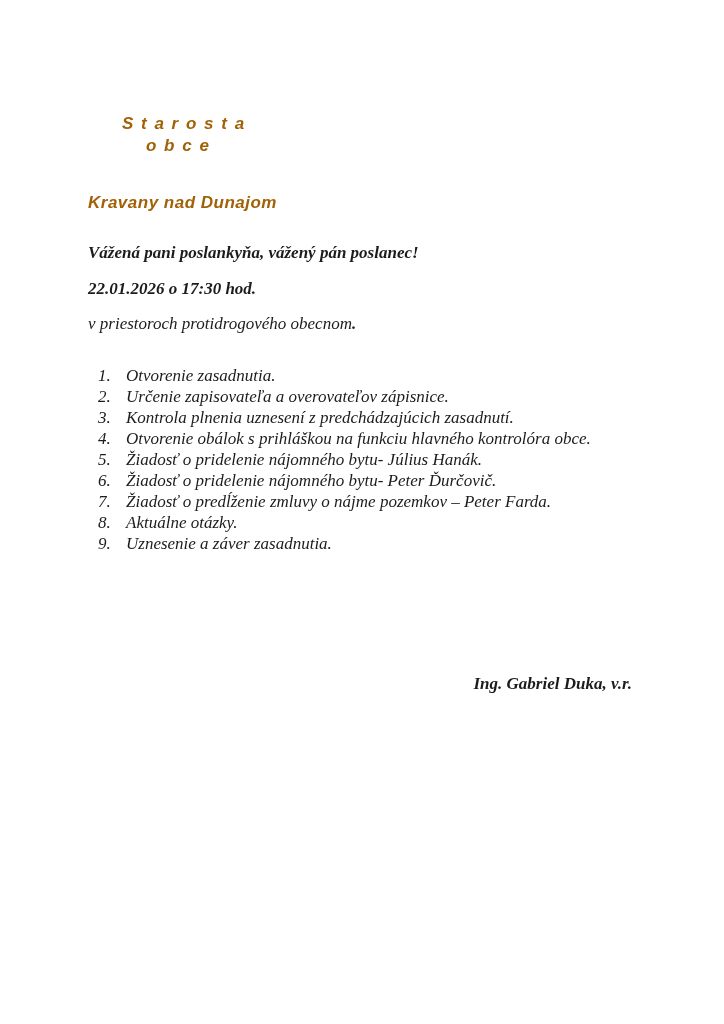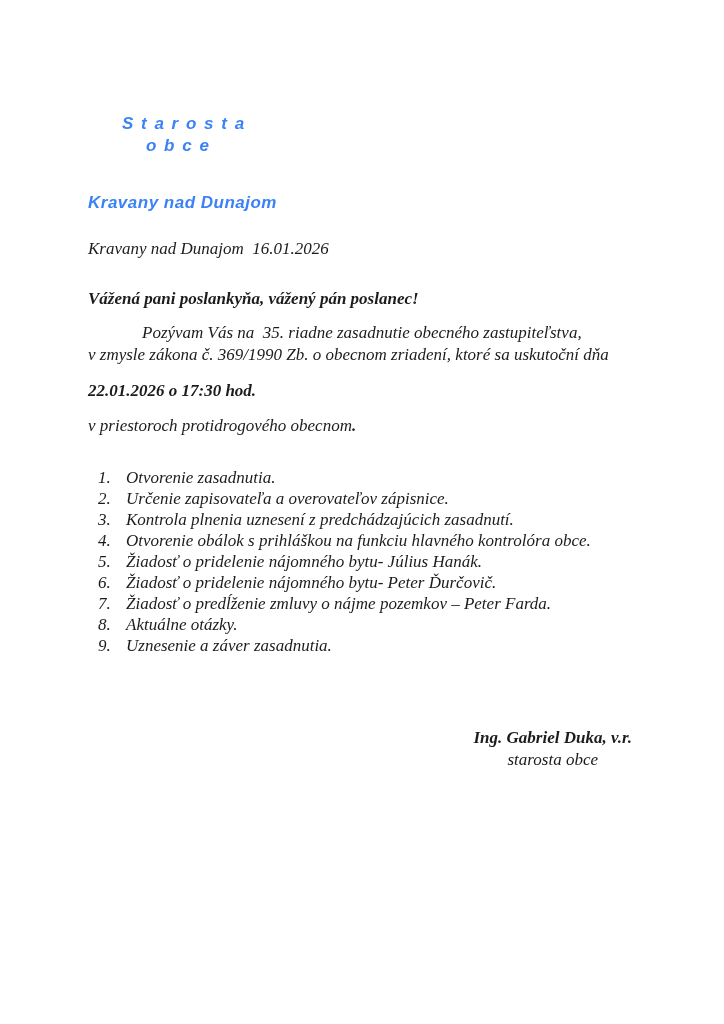--- a/index.html
+++ b/index.html
@@ -18,21 +18,21 @@
     line-height: 22px;
   }
   .t { white-space: pre-wrap; }
   
   .letterhead {
     font-family: "Liberation Sans", sans-serif;
     font-weight: bold;
     font-style: italic;
     font-size: 17px;
     line-height: 22px;
-    color: #3b82f6;
+    color: #a16207;
   }
   .lh-line1 { padding-left: 34px; letter-spacing: 1.5px; }
   .lh-line2 { padding-left: 58px; letter-spacing: 1.5px; }
   .lh-line3 { padding-left: 0; letter-spacing: 0.5px; margin-top: 35px; }
   
   .dateline { margin-top: 24px; }
   
   .salutation { margin-top: 28px; font-weight: bold; }
   
   .body-par { margin-top: 12px; }
@@ -44,48 +44,43 @@
     font-weight: bold;
   }
   .venue-line { margin-top: 13px; }
   .venue-period { font-weight: bold; }
   
   .agenda { margin-top: 30px; padding-left: 10px; line-height: 21px; }
   .agenda-row { display: flex; }
   .agenda-num { width: 28px; flex: 0 0 28px; }
   .agenda-text { flex: 1; }
   
-  .sig-wrap { margin-top: 71px; text-align: right; }
+  .sig-wrap { margin-top: 119px; text-align: right; }
   .sig-block {
     display: inline-block;
     text-align: center;
     margin-right: 8px;
   }
   .sig-name { font-weight: bold; }
   .sig-title { font-weight: normal; }
 </style>
 </head>
 <body>
 
 <div class="page">
 
   <div class="letterhead">
     <div class="t lh-line1">S t a r o s t a</div>
     <div class="t lh-line2">o b c e</div>
     <div class="t lh-line3">Kravany nad Dunajom</div>
   </div>
 
-  <div class="t dateline">Kravany nad Dunajom  16.01.2026</div>
 
   <div class="t salutation">Vážená pani poslankyňa, vážený pán poslanec!</div>
 
-  <div class="body-par">
-    <div class="t body-line1">Pozývam Vás na  35. riadne zasadnutie obecného zastupiteľstva,</div>
-    <div class="t body-line2">v zmysle zákona č. 369/1990 Zb. o obecnom zriadení, ktoré sa uskutoční dňa</div>
-  </div>
 
   <div class="t datetime-line">22.01.2026 o 17:30 hod.</div>
 
   <div class="t venue-line"><span>v priestoroch protidrogového obecnom</span><span class="venue-period">.</span></div>
 
   <div class="agenda">
     <div class="agenda-row">
       <span class="t agenda-num">1.</span>
       <span class="t agenda-text">Otvorenie zasadnutia.</span>
     </div>
@@ -119,17 +114,16 @@
     </div>
     <div class="agenda-row">
       <span class="t agenda-num">9.</span>
       <span class="t agenda-text">Uznesenie a záver zasadnutia.</span>
     </div>
   </div>
 
   <div class="sig-wrap">
     <div class="sig-block">
       <div class="t sig-name">Ing. Gabriel Duka, v.r.</div>
-      <div class="t sig-title">starosta obce</div>
     </div>
   </div>
 
 </div>
 
 </body></html>

